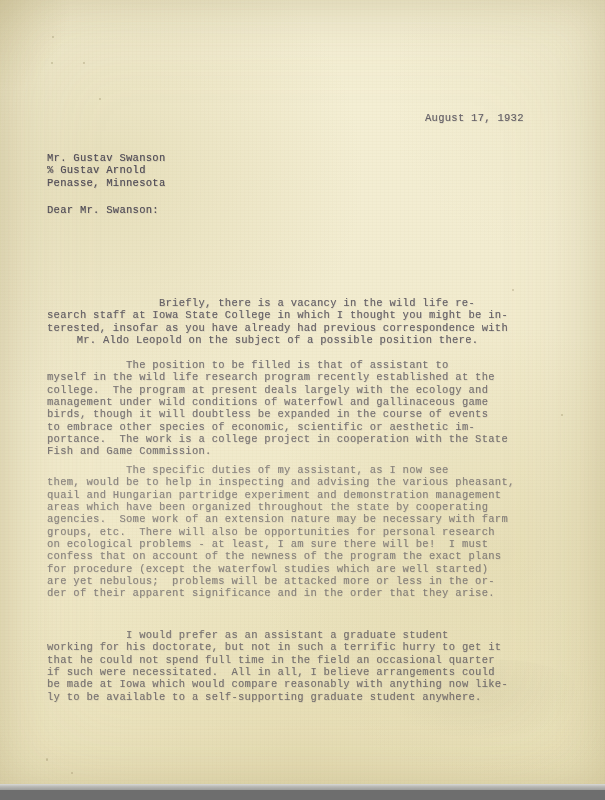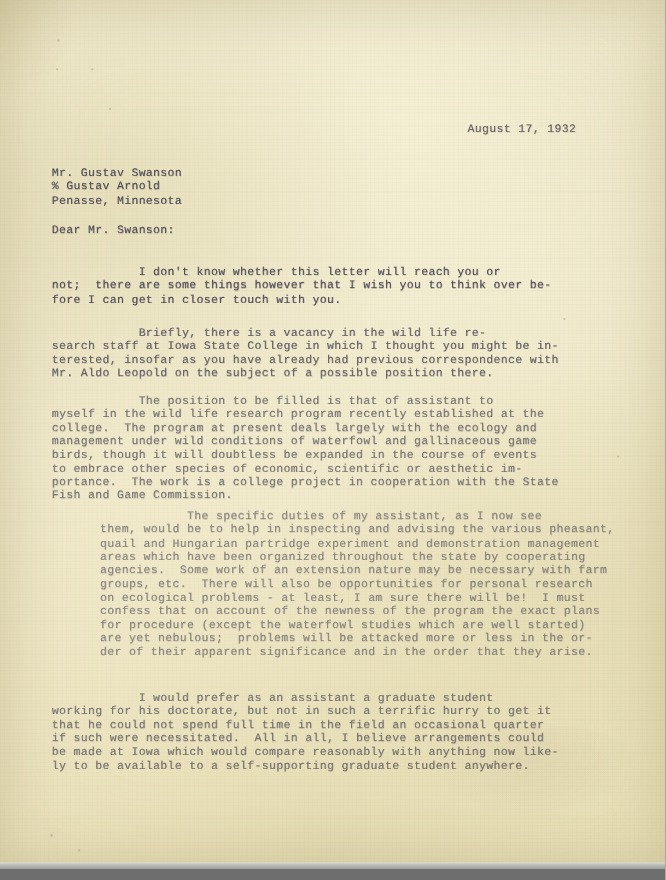--- a/index.html
+++ b/index.html
@@ -126,39 +126,36 @@
   <div class="typescript">
 
     <div class="date-line fade-2">August 17, 1932</div>
 
     <div class="block addr fade-1">Mr. Gustav Swanson
 % Gustav Arnold
 Penasse, Minnesota</div>
 
     <div class="block salut fade-1">Dear Mr. Swanson:</div>
 
-    <div class="body-para fade-1" style="top:130px;">            I don't know whether this letter will reach you or
-not;  there are some things however that I wish you to think over be-
-fore I can get in closer touch with you.</div>
 
-    <div class="body-para fade-2" style="top:185px;">            Briefly, there is a vacancy in the wild life re-
+    <div class="body-para fade-2" style="top:185px;text-align:center;">            Briefly, there is a vacancy in the wild life re-
 search staff at Iowa State College in which I thought you might be in-
 terested, insofar as you have already had previous correspondence with
 Mr. Aldo Leopold on the subject of a possible position there.</div>
 
     <div class="body-para fade-3" style="top:247px;">            The position to be filled is that of assistant to
 myself in the wild life research program recently established at the
 college.  The program at present deals largely with the ecology and
 management under wild conditions of waterfowl and gallinaceous game
 birds, though it will doubtless be expanded in the course of events
 to embrace other species of economic, scientific or aesthetic im-
 portance.  The work is a college project in cooperation with the State
 Fish and Game Commission.</div>
 
-    <div class="body-para fade-4" style="top:352px;margin-left:44px;">            The specific duties of my assistant, as I now see
+    <div class="body-para fade-4" style="top:352px;">            The specific duties of my assistant, as I now see
 them, would be to help in inspecting and advising the various pheasant,
 quail and Hungarian partridge experiment and demonstration management
 areas which have been organized throughout the state by cooperating
 agencies.  Some work of an extension nature may be necessary with farm
 groups, etc.  There will also be opportunities for personal research
 on ecological problems - at least, I am sure there will be!  I must
 confess that on account of the newness of the program the exact plans
 for procedure (except the waterfowl studies which are well started)
 are yet nebulous;  problems will be attacked more or less in the or-
 der of their apparent significance and in the order that they arise.</div>

